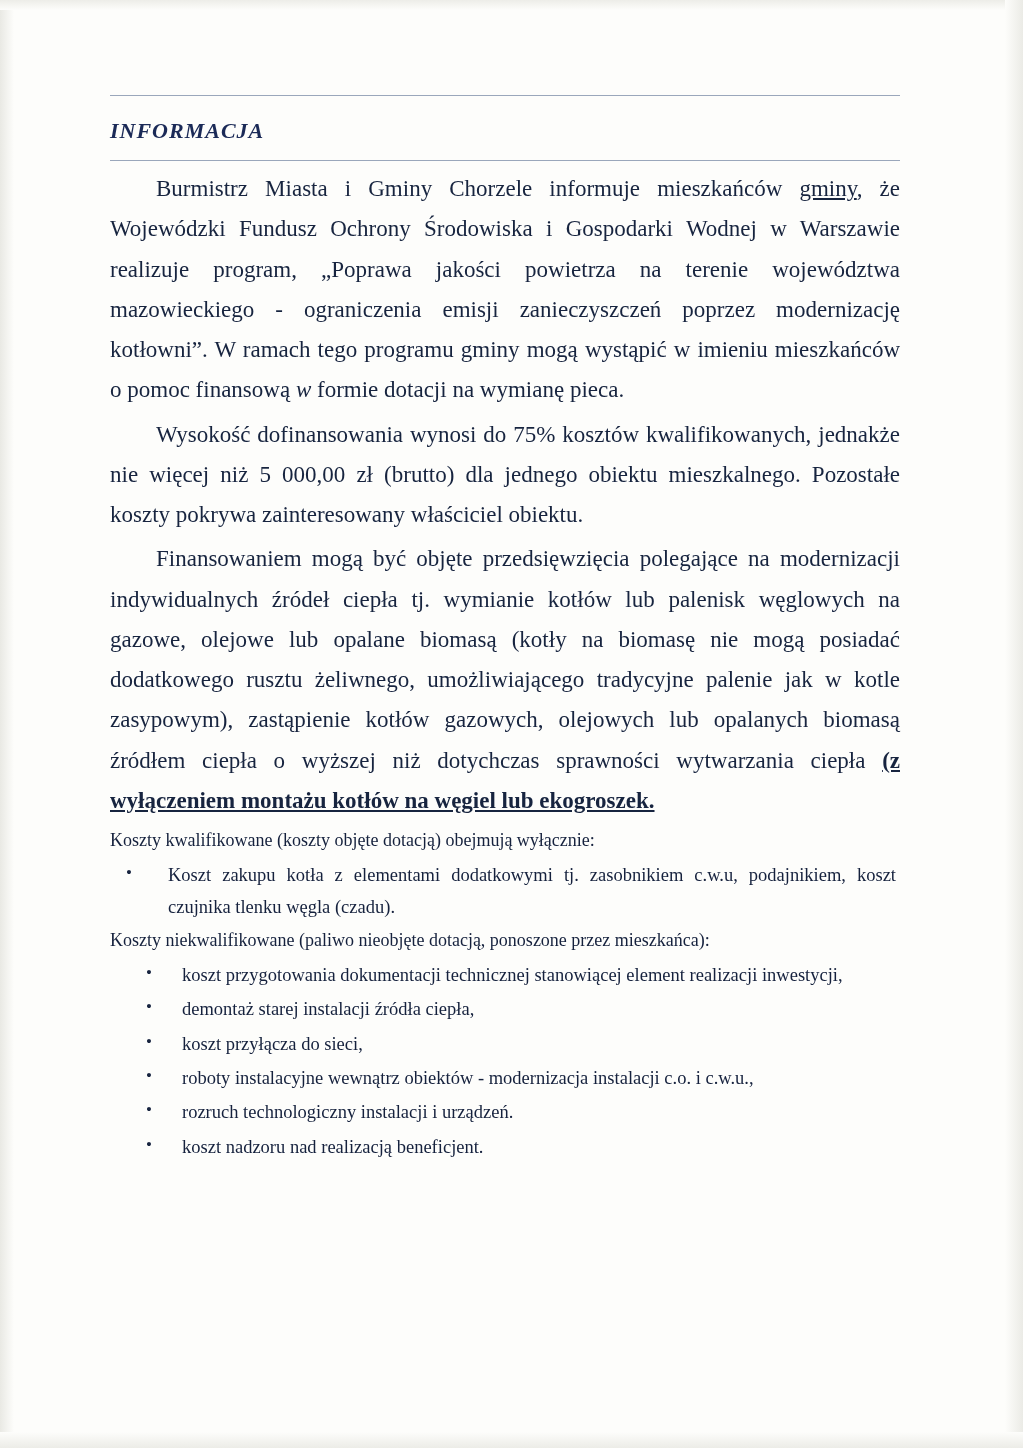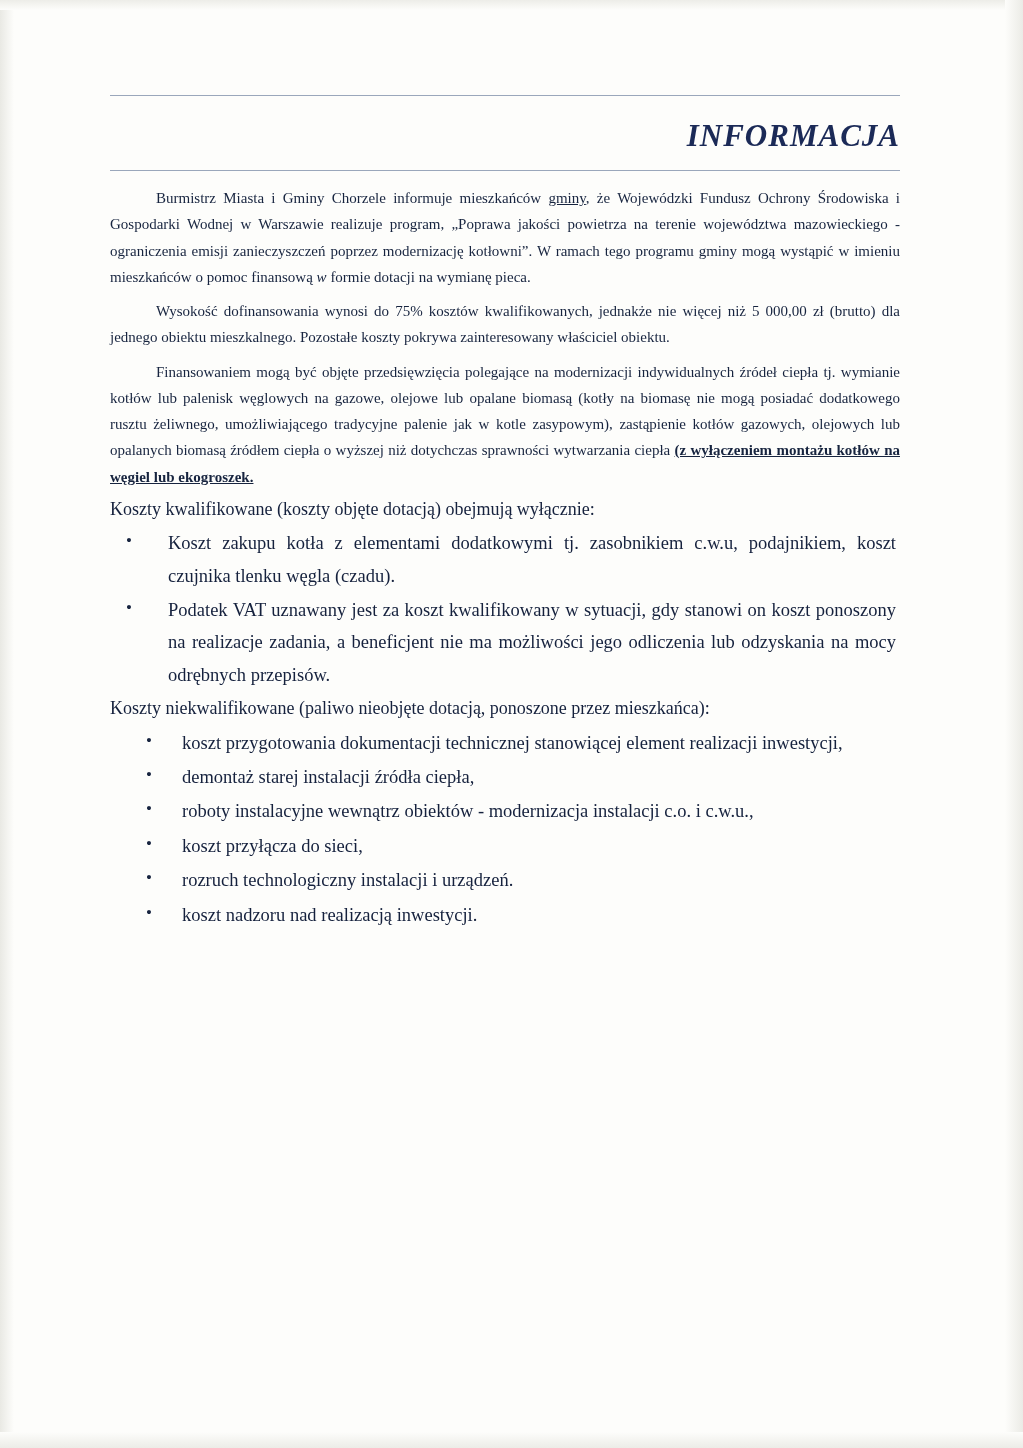--- a/index.html
+++ b/index.html
@@ -51,35 +51,35 @@
 
   .rule {
     height: 1px;
     background: #9aa7bb;
     width: 100%;
   }
   .rule.top { margin-bottom: 22px; }
   .rule.bottom { margin-top: 16px; }
 
   .doc-title {
-    text-align: right;
-    font-size: 31px;
+    text-align: left;
+    font-size: 22px;
     font-style: italic;
     font-weight: bold;
     letter-spacing: 1px;
     color: #1b2a57;
     margin: 4px 0 14px 0;
     font-family: "Liberation Serif", serif;
   }
 
   p.para {
-    font-size: 15px;
+    font-size: 23px;
     line-height: 1.75;
     text-align: justify;
-    margin: 8px 0 4px 0;
+    margin: 2px 0 4px 0;
     text-indent: 46px;
     color: #17243f;
   }
 
   .u { text-decoration: underline; }
   .i { font-style: italic; }
   .bu { font-weight: bold; text-decoration: underline; }
 
   .lead-line {
     font-size: 18px;
@@ -138,28 +138,27 @@
     <div class="spacer-sm"></div>
 
     <p class="para" id="p1"><span>Burmistrz Miasta i Gminy Chorzele informuje mieszkańców </span><span class="u">gminy</span><span>, że Wojewódzki Fundusz Ochrony Środowiska i Gospodarki Wodnej w Warszawie realizuje program, „Poprawa jakości powietrza na terenie województwa mazowieckiego - ograniczenia emisji zanieczyszczeń poprzez modernizację kotłowni”. W ramach tego programu gminy mogą wystąpić w imieniu mieszkańców o pomoc finansową </span><span class="i">w</span><span> formie dotacji na wymianę pieca.</span></p>
     <p class="para" id="p2"><span>Wysokość dofinansowania wynosi do 75% kosztów kwalifikowanych, jednakże nie więcej niż 5 000,00 zł (brutto) dla jednego obiektu mieszkalnego. Pozostałe koszty pokrywa zainteresowany właściciel obiektu.</span></p>
     <p class="para" id="p3"><span>Finansowaniem mogą być objęte przedsięwzięcia polegające na modernizacji indywidualnych źródeł ciepła tj. wymianie kotłów lub palenisk węglowych na gazowe, olejowe lub opalane biomasą (kotły na biomasę nie mogą posiadać dodatkowego rusztu żeliwnego, umożliwiającego tradycyjne palenie jak w kotle zasypowym), zastąpienie kotłów gazowych, olejowych lub opalanych biomasą źródłem ciepła o wyższej niż dotychczas sprawności wytwarzania ciepła </span><span class="bu">(z wyłączeniem montażu kotłów na węgiel lub ekogroszek.</span></p>
 
     <div class="lead-line">Koszty kwalifikowane (koszty objęte dotacją) obejmują wyłącznie:</div>
 
     <ul class="bullets" id="qualified-list">
         <li>Koszt zakupu kotła z elementami dodatkowymi tj. zasobnikiem c.w.u, podajnikiem, koszt czujnika tlenku węgla (czadu).</li>
-        <li>Podatek VAT uznawany jest za koszt kwalifikowany w sytuacji, gdy stanowi on koszt ponoszony na realizacje zadania, a beneficjent nie ma możliwości jego odliczenia lub odzyskania na mocy odrębnych przepisów.</li>
       </ul>
 
     <div class="lead-line">Koszty niekwalifikowane (paliwo nieobjęte dotacją, ponoszone przez mieszkańca):</div>
 
     <ul class="bullets indented" id="nonqualified-list">
         <li>koszt przygotowania dokumentacji technicznej stanowiącej element realizacji inwestycji,</li>
         <li>demontaż starej instalacji źródła ciepła,</li>
+        <li>koszt przyłącza do sieci,</li>
         <li>roboty instalacyjne wewnątrz obiektów - modernizacja instalacji c.o. i c.w.u.,</li>
-        <li>koszt przyłącza do sieci,</li>
         <li>rozruch technologiczny instalacji i urządzeń.</li>
-        <li>koszt nadzoru nad realizacją inwestycji.</li>
+        <li>koszt nadzoru nad realizacją beneficjent.</li>
       </ul>
 
   </div>
 </div>
 
 </body></html>

